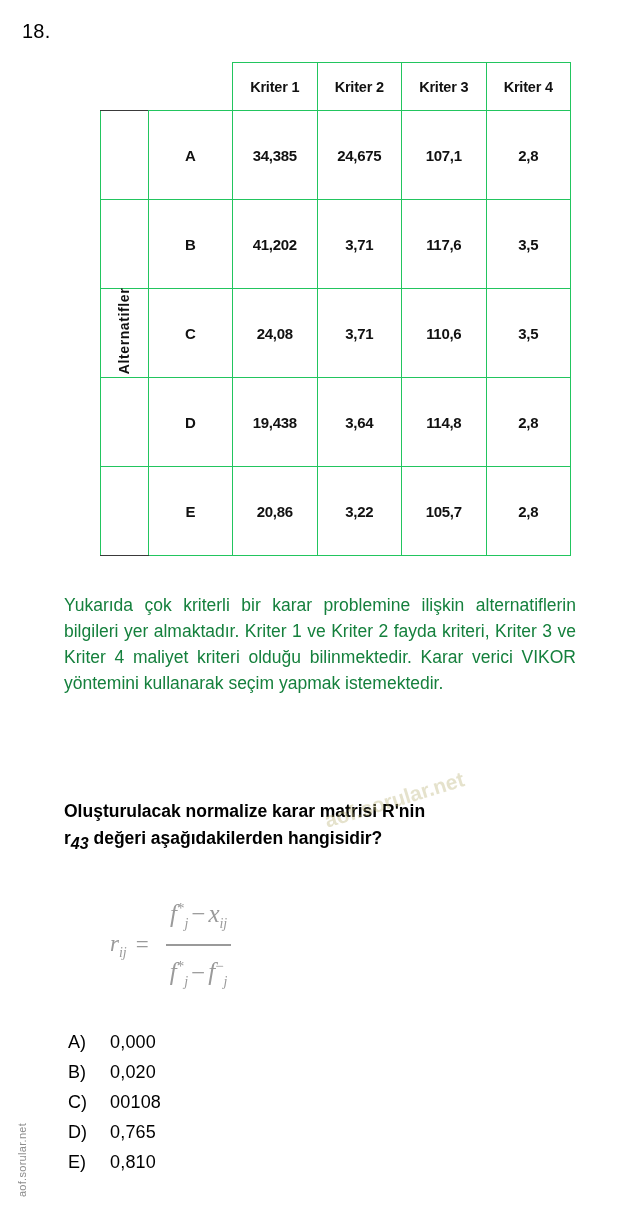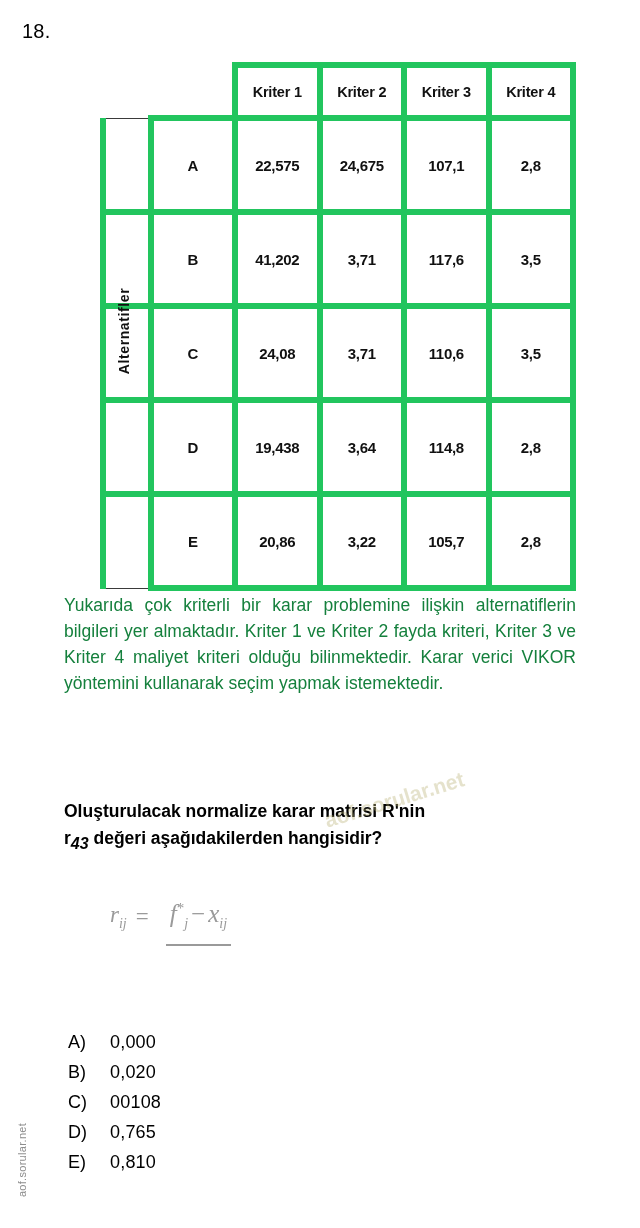--- a/index.html
+++ b/index.html
@@ -33,21 +33,21 @@
     top: 62px;
     width: 470px;
   }
   table.matrix {
     border-collapse: collapse;
     table-layout: fixed;
     width: 470px;
     font-family: "Liberation Sans", sans-serif;
   }
   table.matrix td, table.matrix th {
-    border: 6px solid #22c55e;
+    border: 1px solid #22c55e;
     padding: 0;
     text-align: center;
     vertical-align: middle;
     font-size: 15px;
     font-weight: bold;
     color: #111;
     background: #ffffff;
   }
   
   col.c-rot   { width: 48px; }
@@ -231,21 +231,21 @@
           <td class="corner-blank"></td>
           <td class="corner-blank"></td>
           <th class="crit-head">Kriter 1</th>
           <th class="crit-head">Kriter 2</th>
           <th class="crit-head">Kriter 3</th>
           <th class="crit-head">Kriter 4</th>
         </tr>
         <tr class="data-row">
           <td class="rot-cell first"></td>
           <td class="alt-letter">A</td>
-          <td class="val">22,575</td>
+          <td class="val">34,385</td>
           <td class="val">24,675</td>
           <td class="val">107,1</td>
           <td class="val">2,8</td>
         </tr>
         <tr class="data-row">
           <td class="rot-cell"></td>
           <td class="alt-letter">B</td>
           <td class="val">41,202</td>
           <td class="val">3,71</td>
           <td class="val">117,6</td>
@@ -289,20 +289,21 @@
   <br>
   <span>r</span><span class="sub">43</span><span> değeri aşağıdakilerden hangisidir?</span>
 </div>
 
 <div id="formula">
   <span class="lhs"><span>r</span><span class="sub">ij</span></span>
   <span class="eq">=</span>
   <span class="frac">
     <span class="num"><span>f</span><span class="sup">*</span><span class="sb">j</span><span class="minus">−</span><span>x</span><span class="sb">ij</span></span>
     <span class="bar"></span>
+    <span class="den"><span>f</span><span class="sup">*</span><span class="sb">j</span><span class="minus">−</span><span>f</span><span class="sup">−</span><span class="sb">j</span></span>
   </span>
 </div>
 
 <div id="choices">
     <div class="choice">
       <span class="letter">A)</span>
       <span class="text">0,000</span>
     </div>
     <div class="choice">
       <span class="letter">B)</span>

